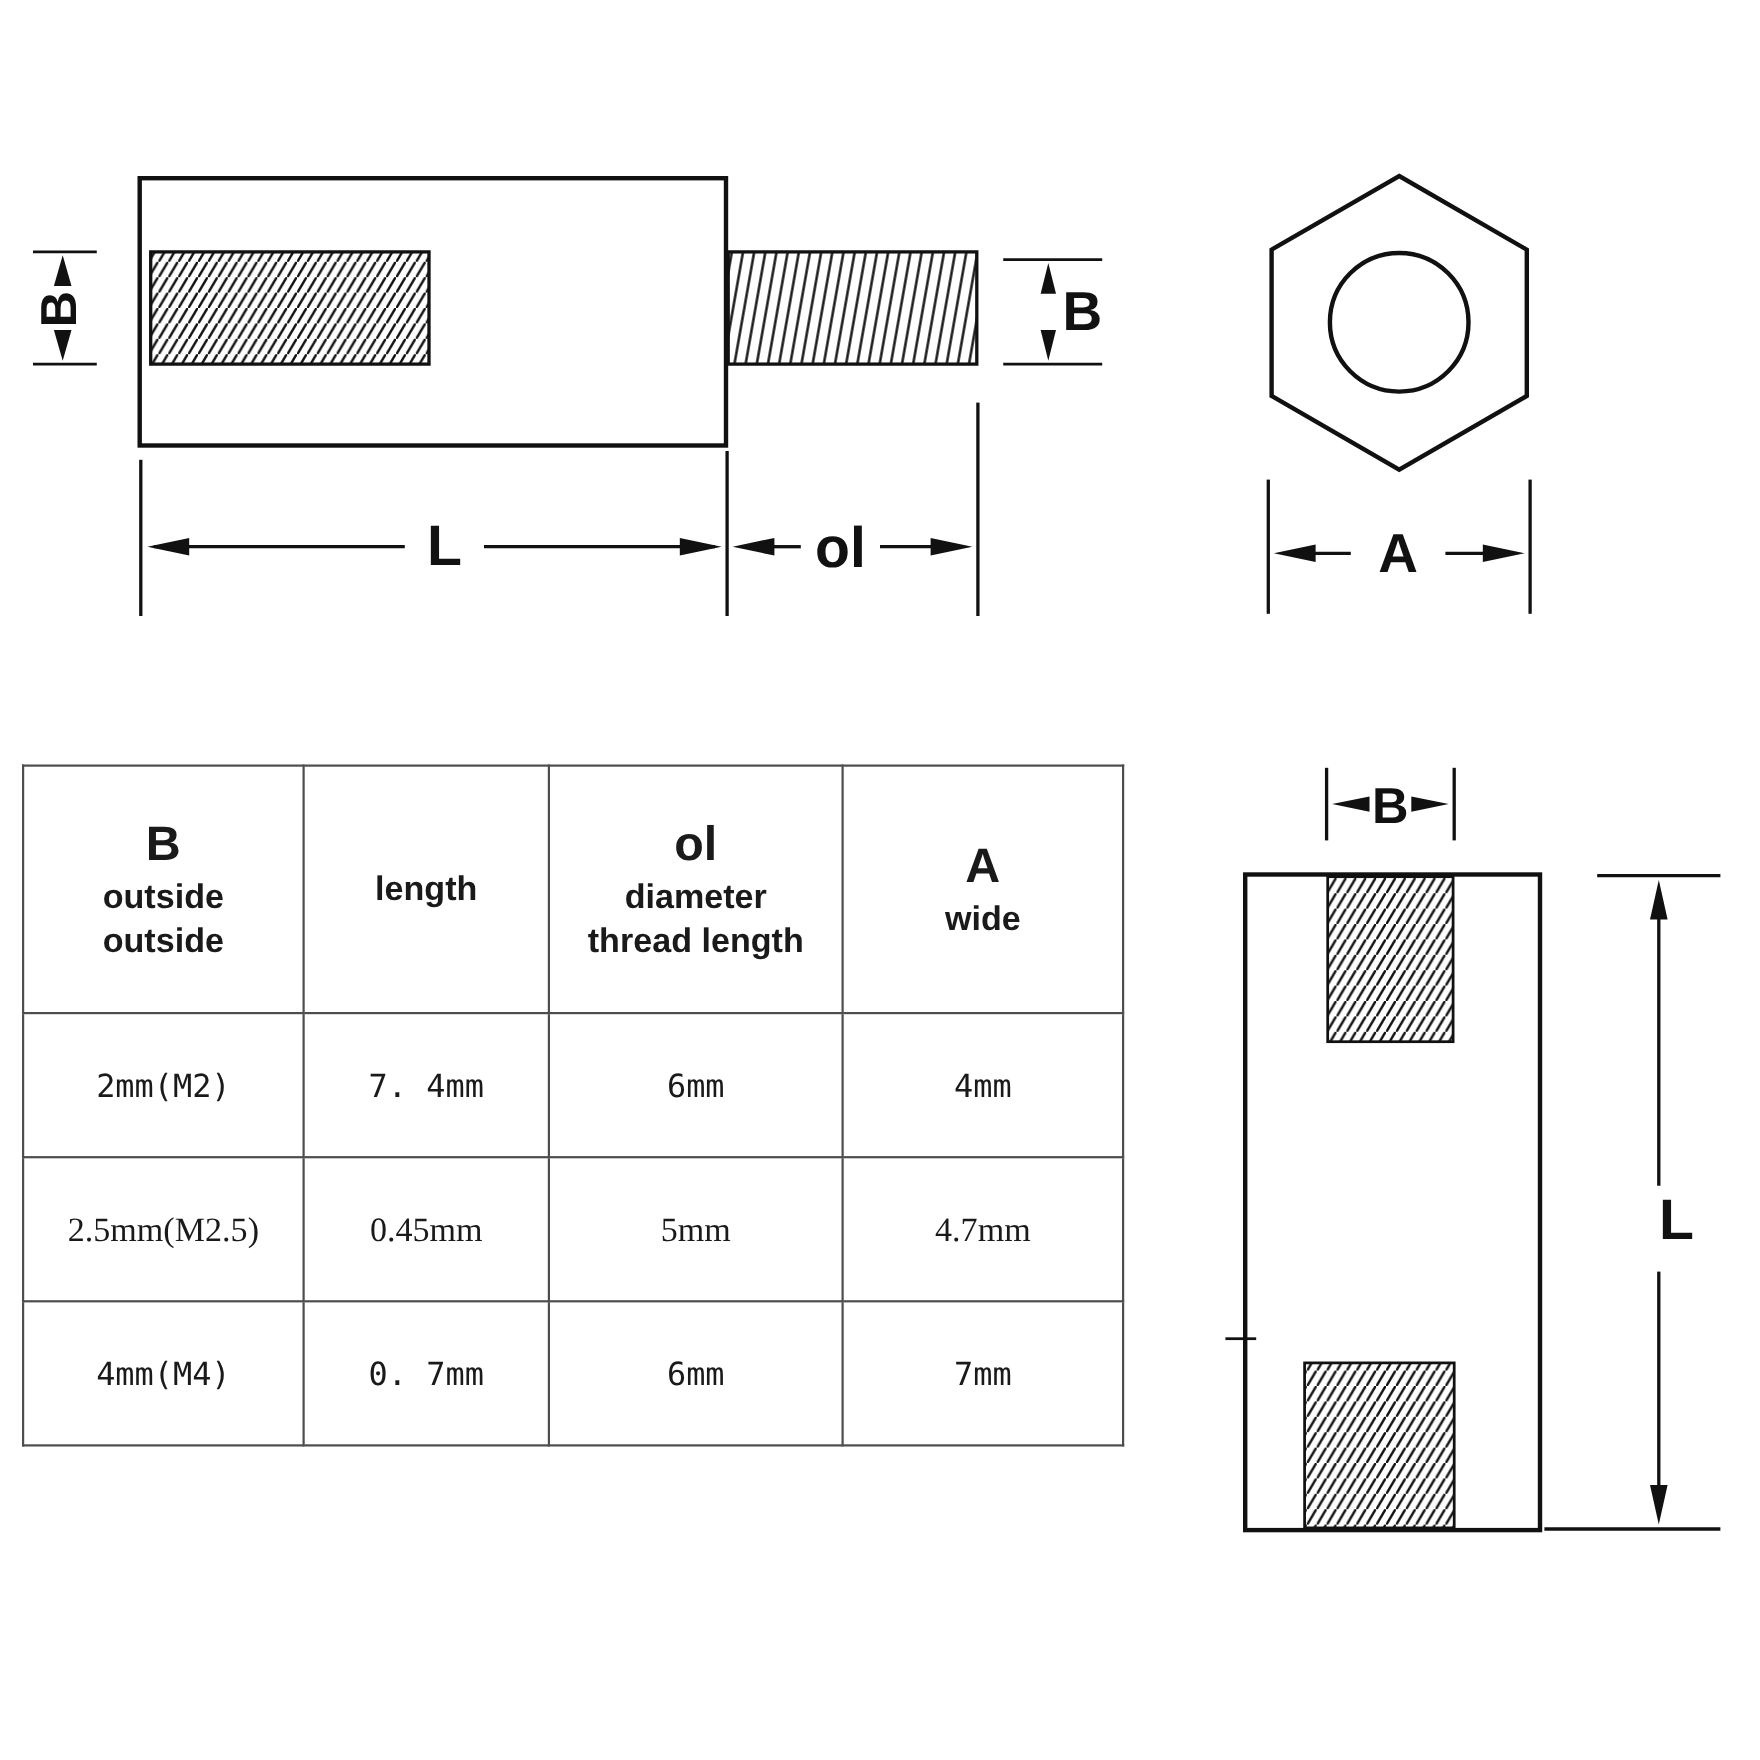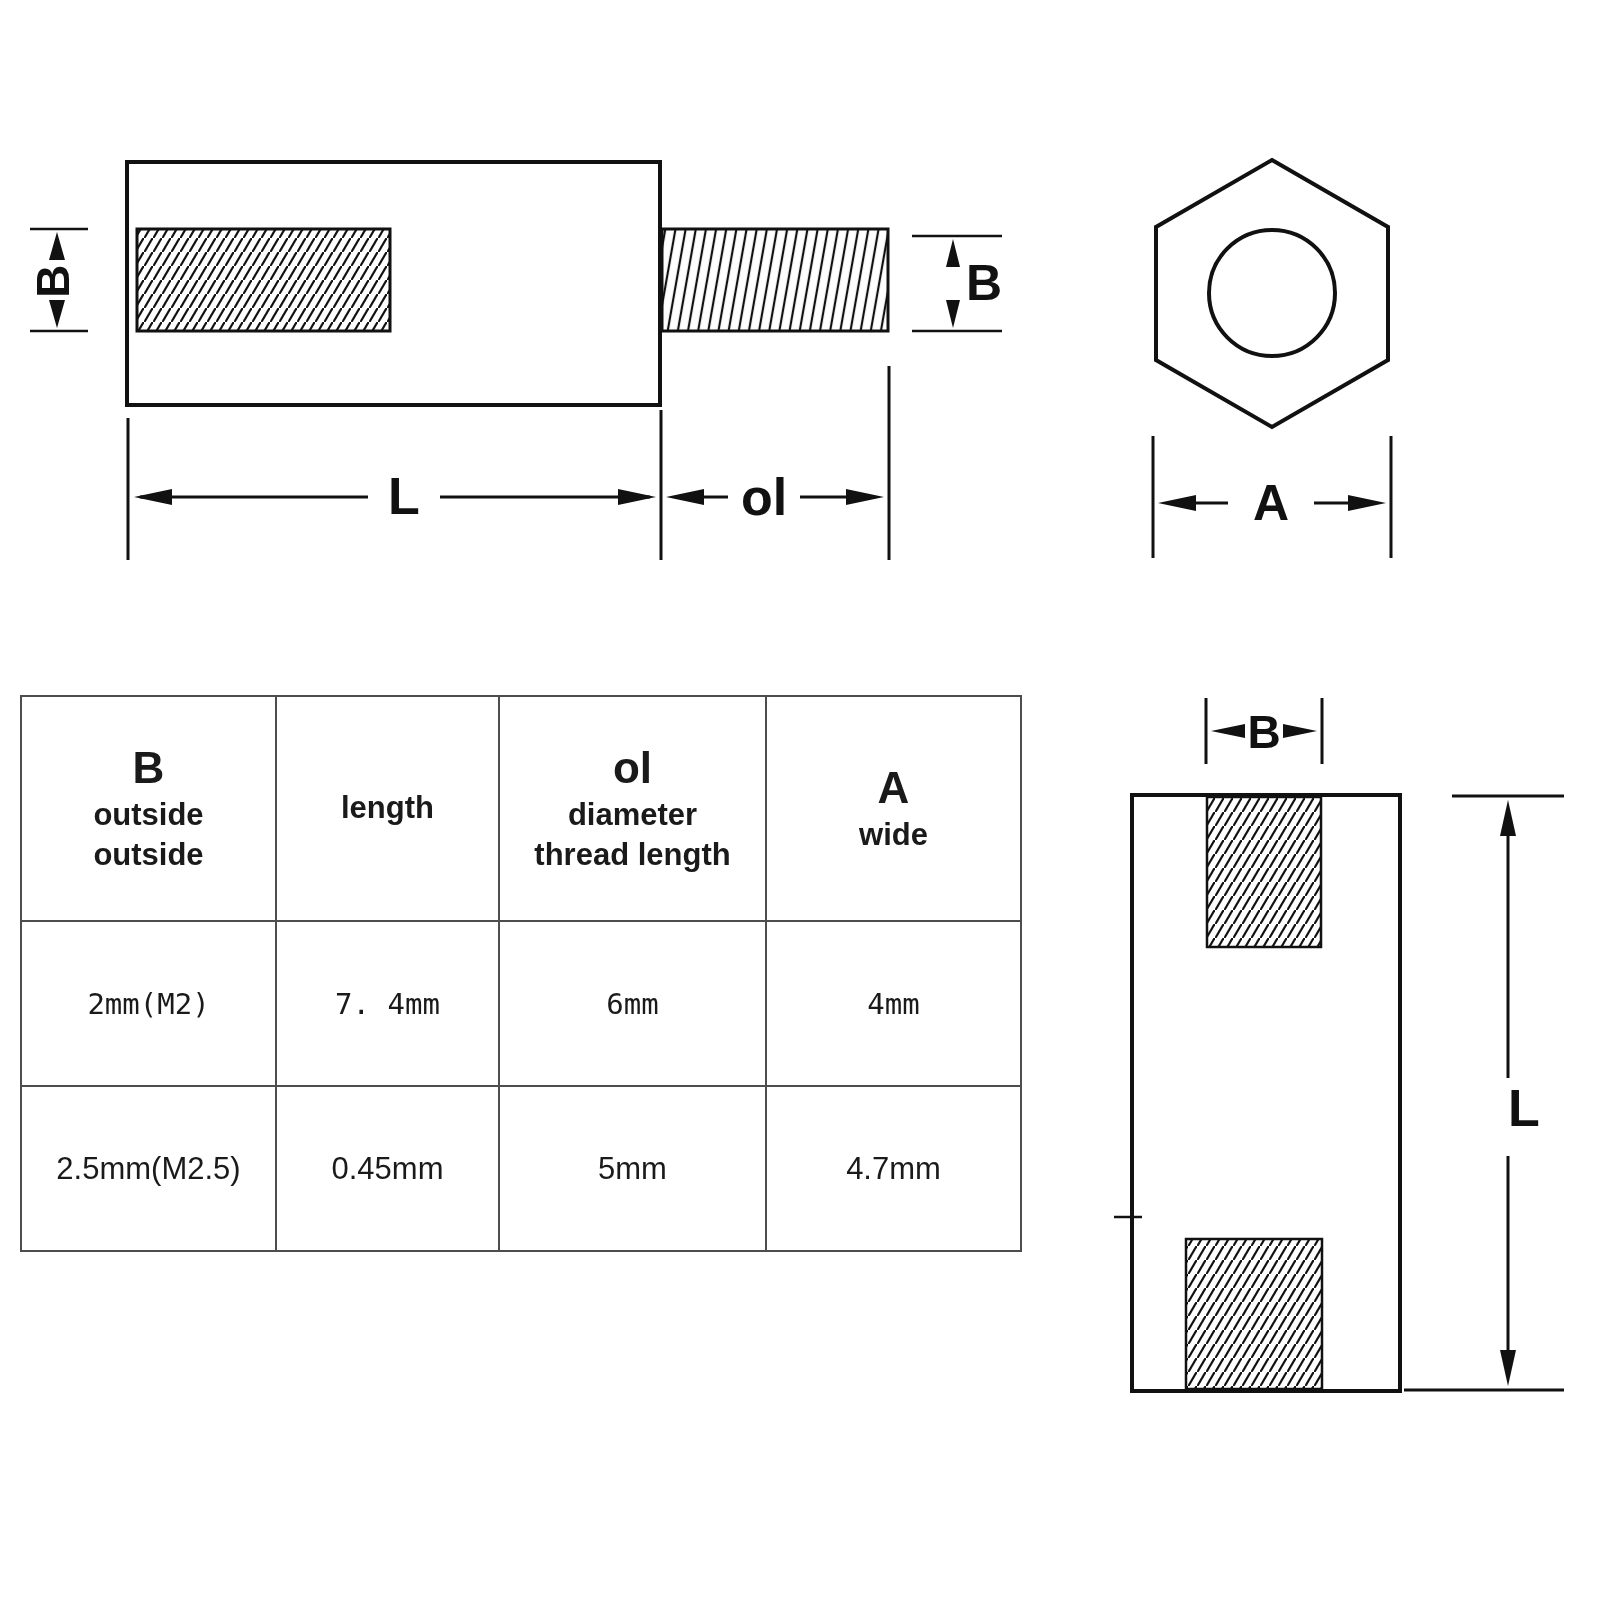--- a/index.html
+++ b/index.html
@@ -10,26 +10,26 @@
   #sideView { left:0px; top:120px; }
   #hexView { left:1050px; top:120px; }
   #sectionView { left:1100px; top:680px; }
 
   table.spec {
     position:absolute; left:20px; top:695px; width:1000px;
     border-collapse:collapse; table-layout:fixed; color:#1a1a1a; background:#fff;
   }
   .spec th, .spec td { border:2px solid #4d4d4d; text-align:center; vertical-align:middle; padding:0 4px; }
   .spec th { height:225px; }
-  .spec td { height:165px; }
+  .spec td { height:131px; }
   .h-wrap { display:flex; flex-direction:column; justify-content:center; align-items:center; }
   .h-sym { font-size:44px; font-weight:bold; line-height:1.2; color:#1a1a1a; }
   .h-sub { font-size:31px; font-weight:bold; line-height:1.3; color:#1a1a1a; }
   .c-mono { font-family:"DejaVu Sans Mono",monospace; font-size:29px; }
-  .c-sans { font-family:Liberation Sans, sans-serif; font-size:31px; }
+  .c-sans { font-family:Liberation Serif, serif; font-size:31px; }
 
   svg { display:block; }
   .ln  { stroke:#111; fill:none; }
   .w4  { stroke-width:4; }
   .w3  { stroke-width:3; }
   .w25 { stroke-width:2.5; }
   .arrow { fill:#111; stroke:none; }
   .dimtext { font-family:"Liberation Sans",sans-serif; font-weight:bold; fill:#111; }
 </style>
 </head>
@@ -195,16 +195,22 @@
         <td class="c-mono">7. 4mm</td>
         <td class="c-mono">6mm</td>
         <td class="c-mono">4mm</td>
       </tr>
       <tr>
         <td class="c-sans">2.5mm(M2.5)</td>
         <td class="c-sans">0.45mm</td>
         <td class="c-sans">5mm</td>
         <td class="c-sans">4.7mm</td>
       </tr>
+      <tr>
+        <td class="c-mono">4mm(M4)</td>
+        <td class="c-mono">0. 7mm</td>
+        <td class="c-mono">6mm</td>
+        <td class="c-mono">7mm</td>
+      </tr>
     </tbody>
   </table>
 
 </div>
 
 </body></html>

